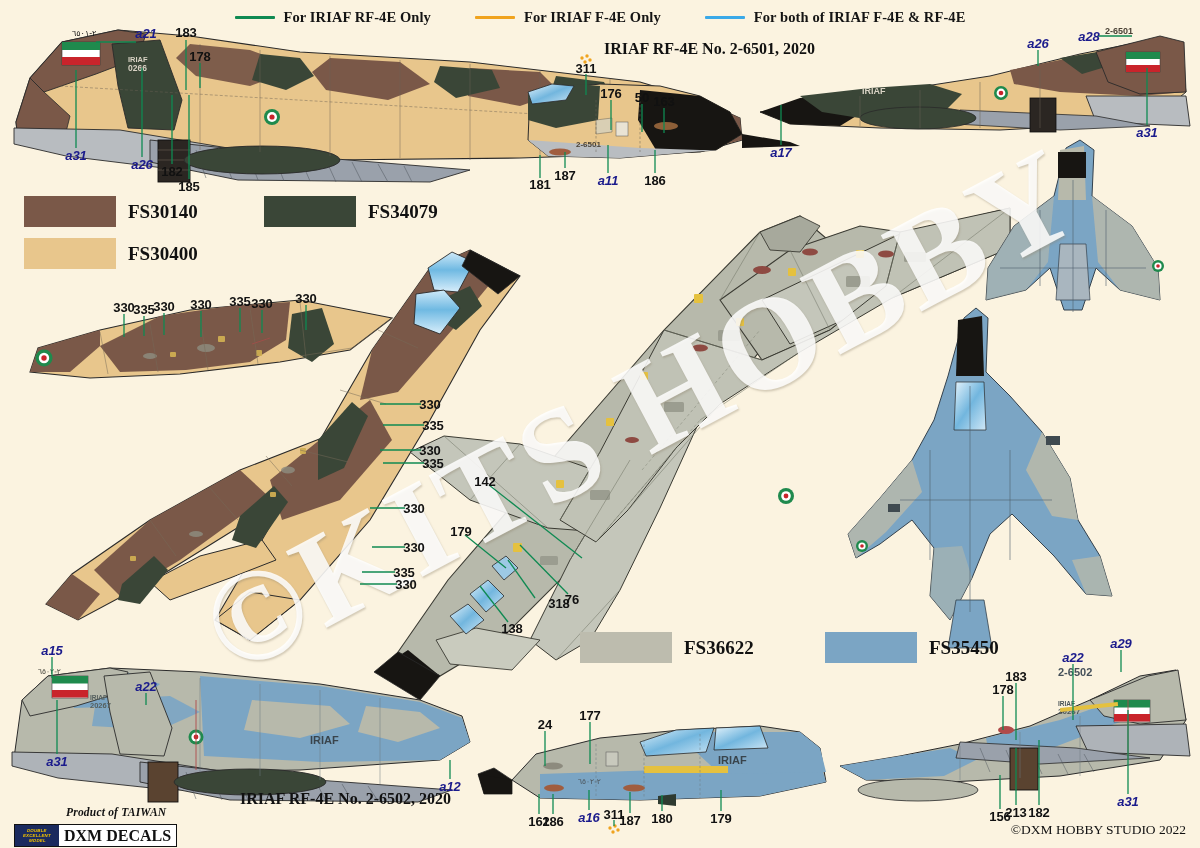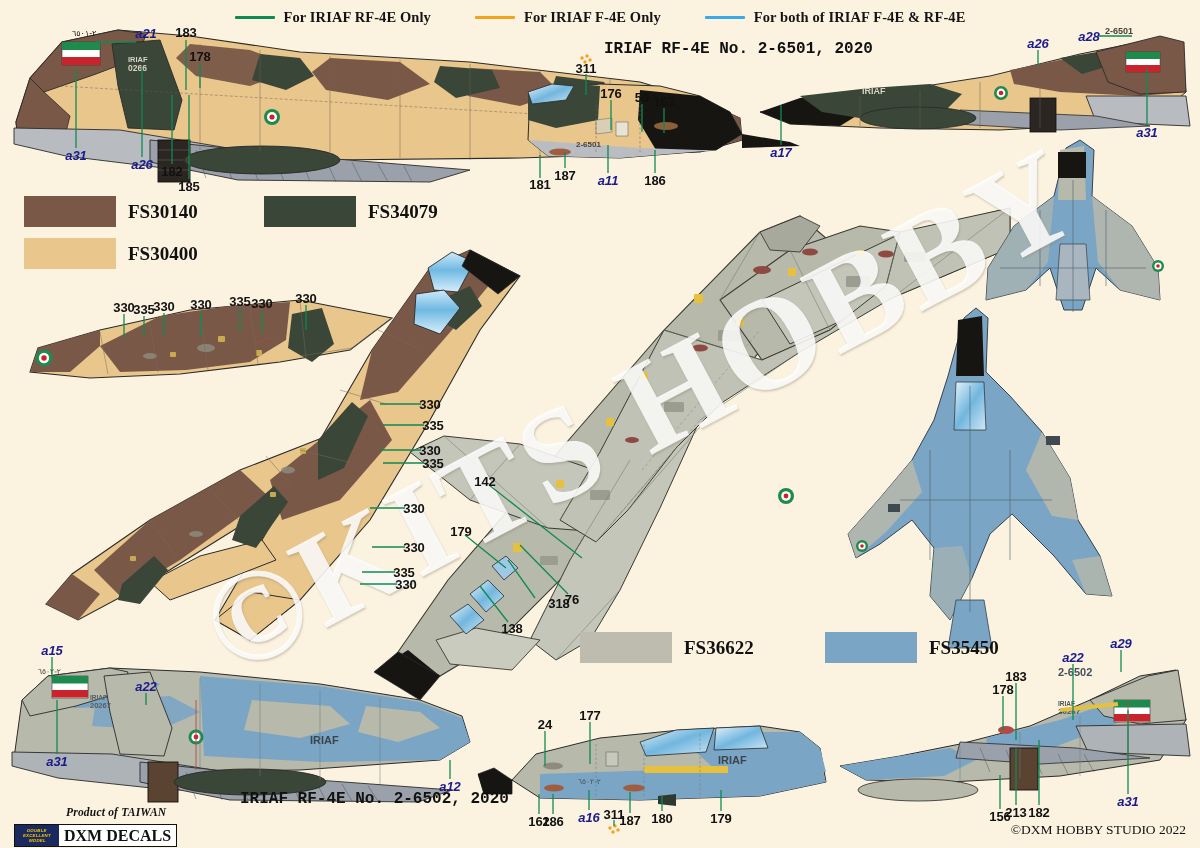--- a/index.html
+++ b/index.html
@@ -38,21 +38,21 @@
   #chips-camo .chip-row{margin-bottom:11px;}
   #chips-camo .chip-cell + .chip-cell{margin-left:25px;}
   #chips-camo .chip-cell:first-child{width:215px;}
 
   #chips-grey{left:580px;top:632px;}
   #chips-grey .chip-cell + .chip-cell{margin-left:40px;}
   #chips-grey .chip-cell:first-child{width:205px;}
 
   
   .caption{
-    position:absolute;font-family:Liberation Mono, monospace;font-weight:bold;
+    position:absolute;font-family:Liberation Serif, serif;font-weight:bold;
     font-size:16px;color:#111;white-space:nowrap;
   }
   #caption-6501{left:604px;top:40px;}
   #caption-6502{left:240px;top:790px;}
 
   
   .footer-brand{position:absolute;left:14px;top:806px;width:230px;}
   .taiwan{
     font-family:"Liberation Serif", serif;font-style:italic;font-weight:bold;
     font-size:11.5px;color:#111;margin-left:52px;letter-spacing:.2px;

